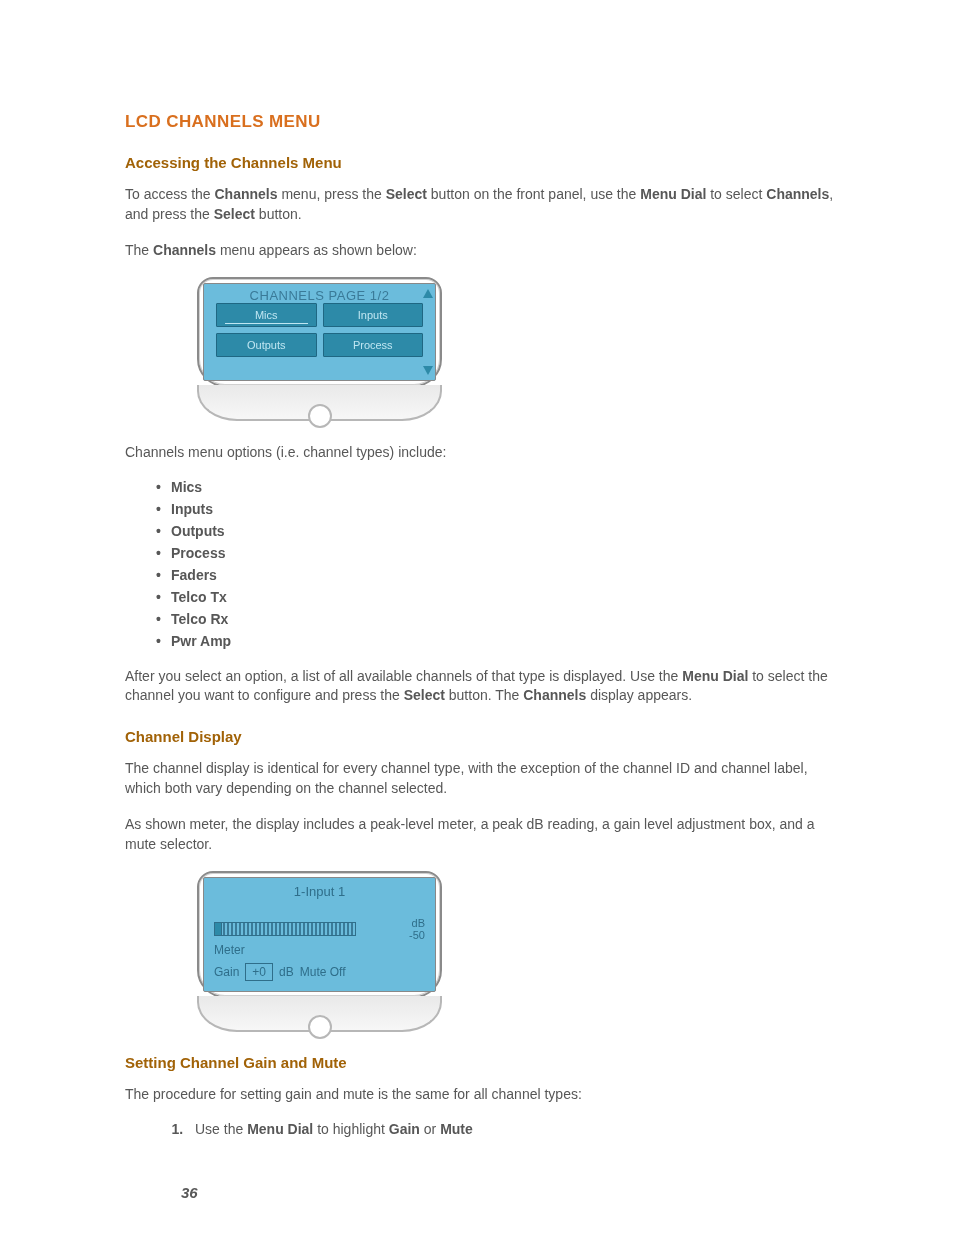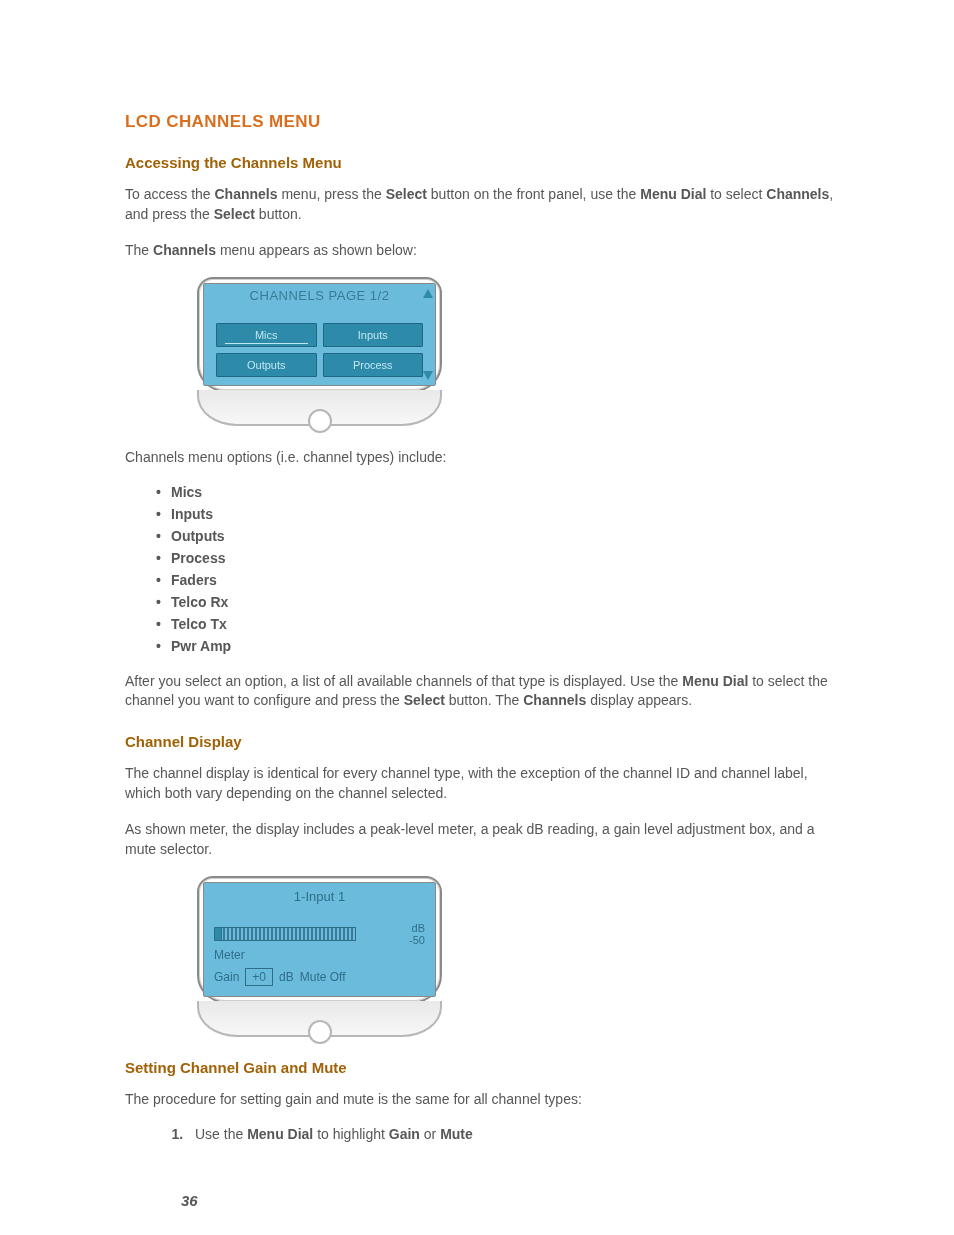--- a/index.html
+++ b/index.html
@@ -62,21 +62,21 @@
     font-size: 14px;
     color: #575757;
     padding-left: 8px;
   }
   ol.steps li::marker {
     font-weight: bold;
   }
   .pagenum {
     position: absolute;
     left: 181px;
-    bottom: 26px;
+    bottom: 34px;
     font-weight: bold;
     font-style: italic;
     font-size: 15px;
     color: #595959;
   }
 
   
   .lcd-wrap {
     width: 245px;
     margin-left: 72px;
@@ -97,21 +97,21 @@
     position: relative;
     min-height: 98px;
     box-sizing: border-box;
     color: #2f6e8a;
   }
   .lcd-title-row {
     text-align: center;
     font-size: 13px;
     color: #3a7a98;
     letter-spacing: 0.5px;
-    margin-bottom: 20px;
+    margin-bottom: 0;
     position: relative;
   }
   .btn-grid {
     display: grid;
     grid-template-columns: 1fr 1fr;
     gap: 6px;
     padding: 0 6px;
   }
   .lcd-btn {
     background: #2d8aa8;
@@ -216,22 +216,22 @@
   </div>
 
   <p class="body">Channels menu options (i.e. channel types) include:</p>
 
   <ul class="opts">
     <li>Mics</li>
     <li>Inputs</li>
     <li>Outputs</li>
     <li>Process</li>
     <li>Faders</li>
+    <li>Telco Tx</li>
     <li>Telco Rx</li>
-    <li>Telco Tx</li>
     <li>Pwr Amp</li>
   </ul>
 
   <p class="body">
     <span>After you select an option, a list of all available channels of that type is displayed. Use the </span><strong>Menu Dial</strong><span> to select the channel you want to configure and press the </span><strong>Select</strong><span> button. The </span><strong>Channels</strong><span> display appears.</span>
   </p>
 
   <h2 class="subhead">Channel Display</h2>
 
   <p class="body">The channel display is identical for every channel type, with the exception of the channel ID and channel label, which both vary depending on the channel selected.</p>

